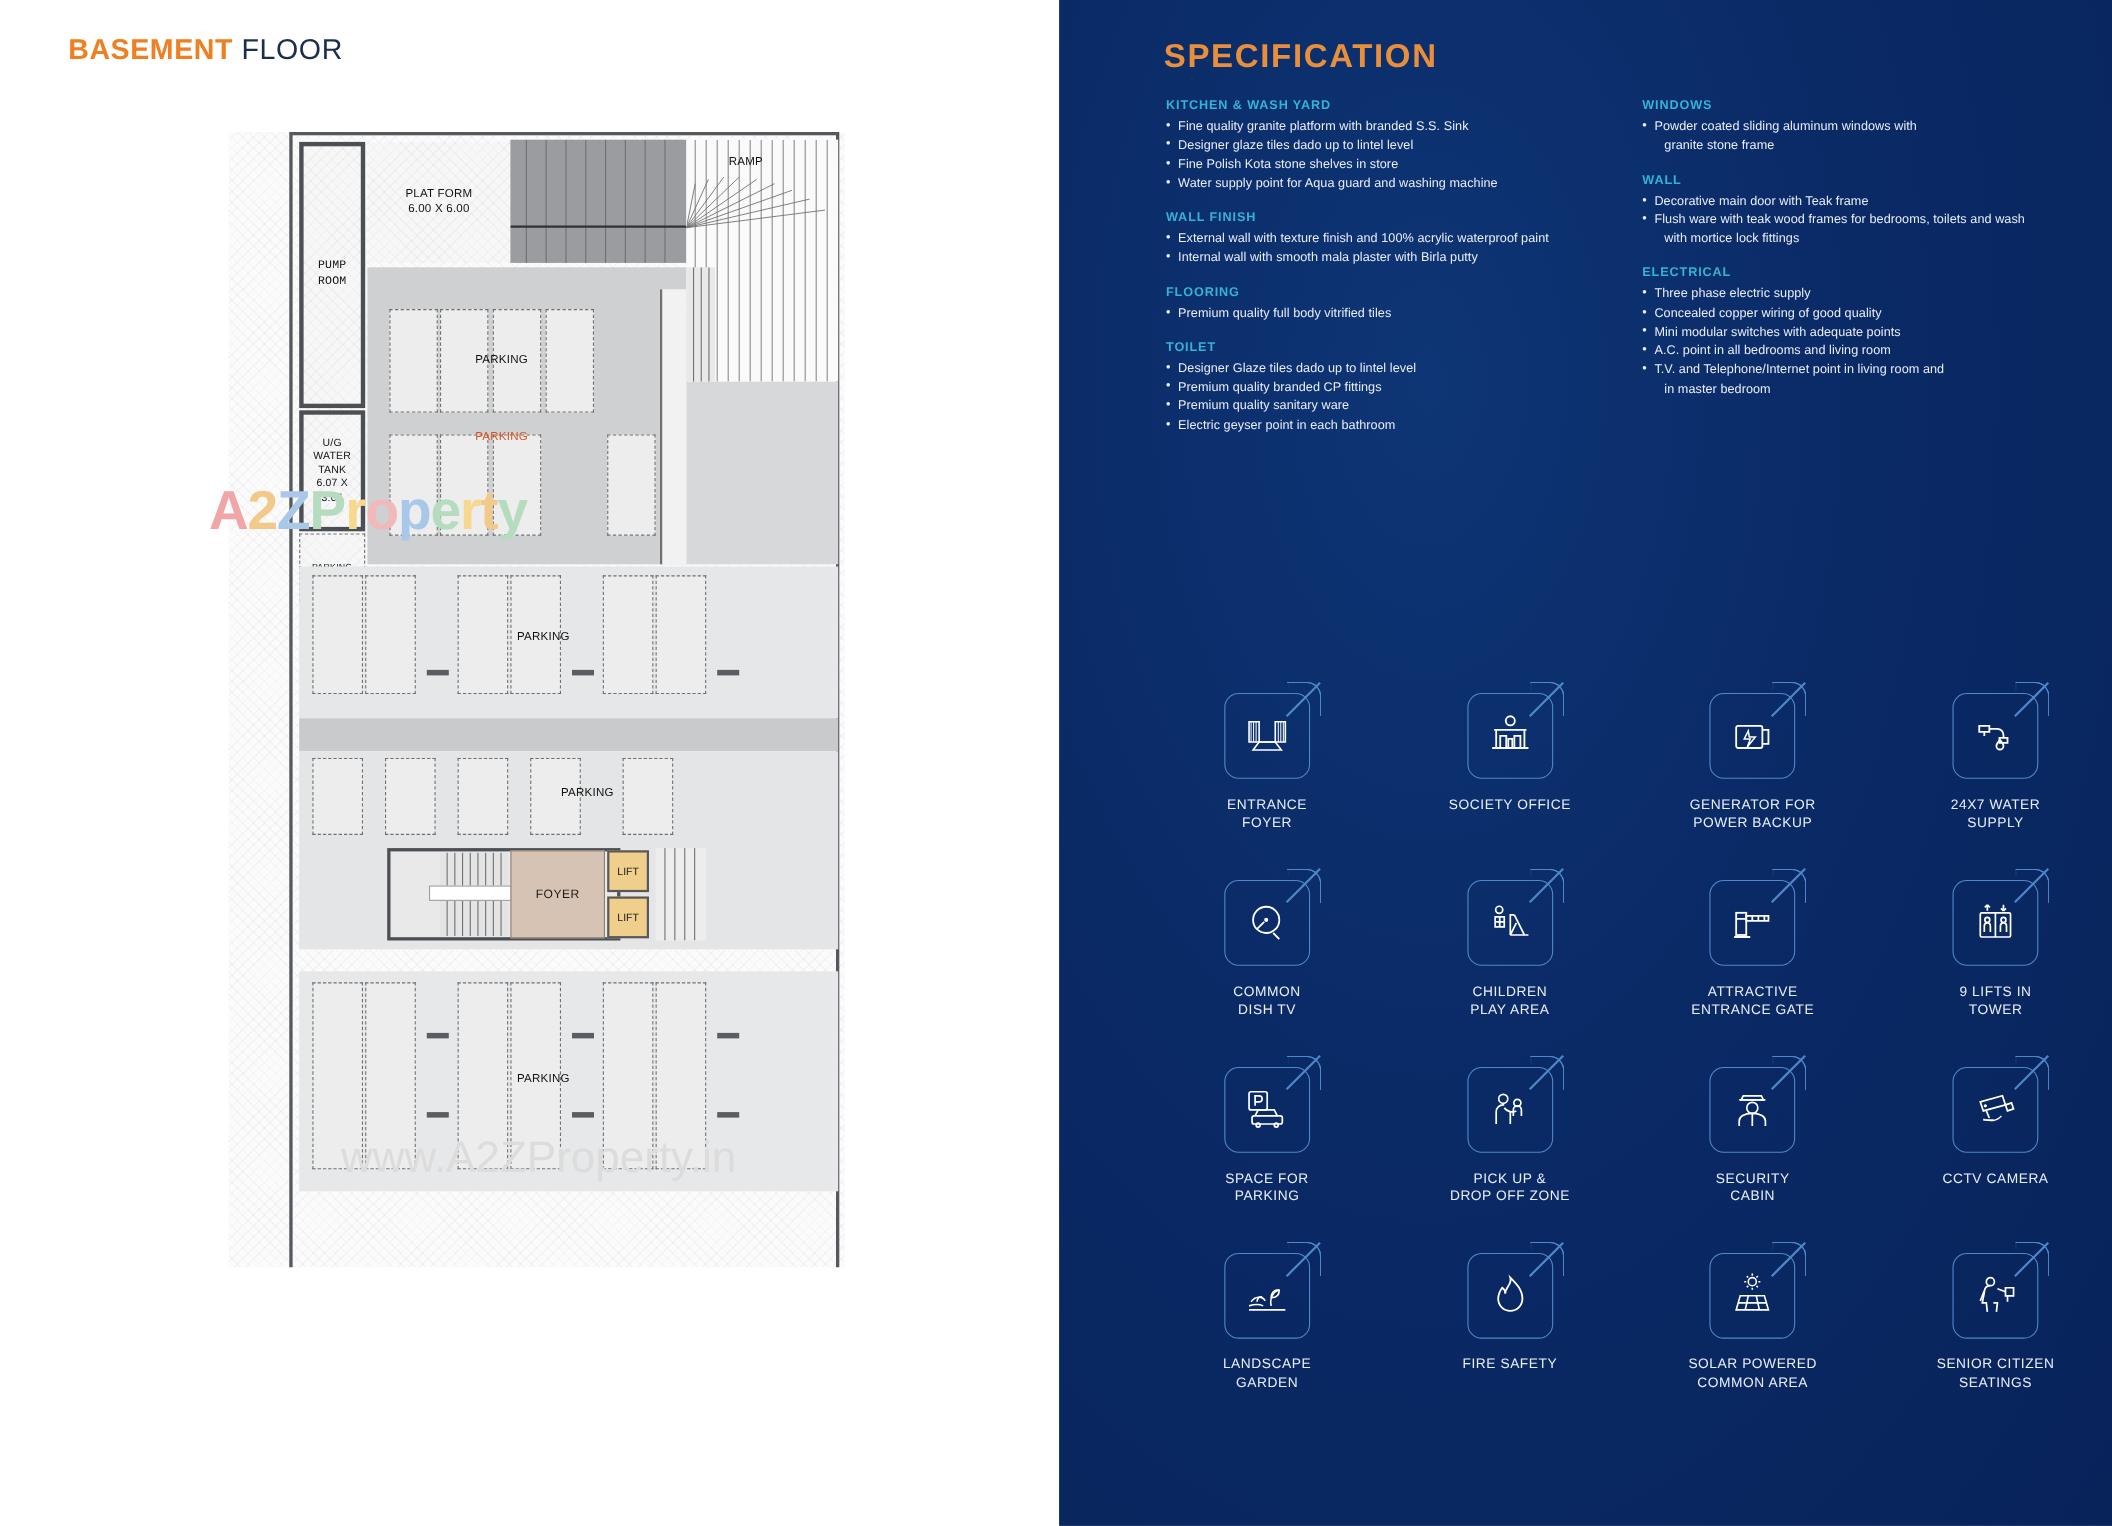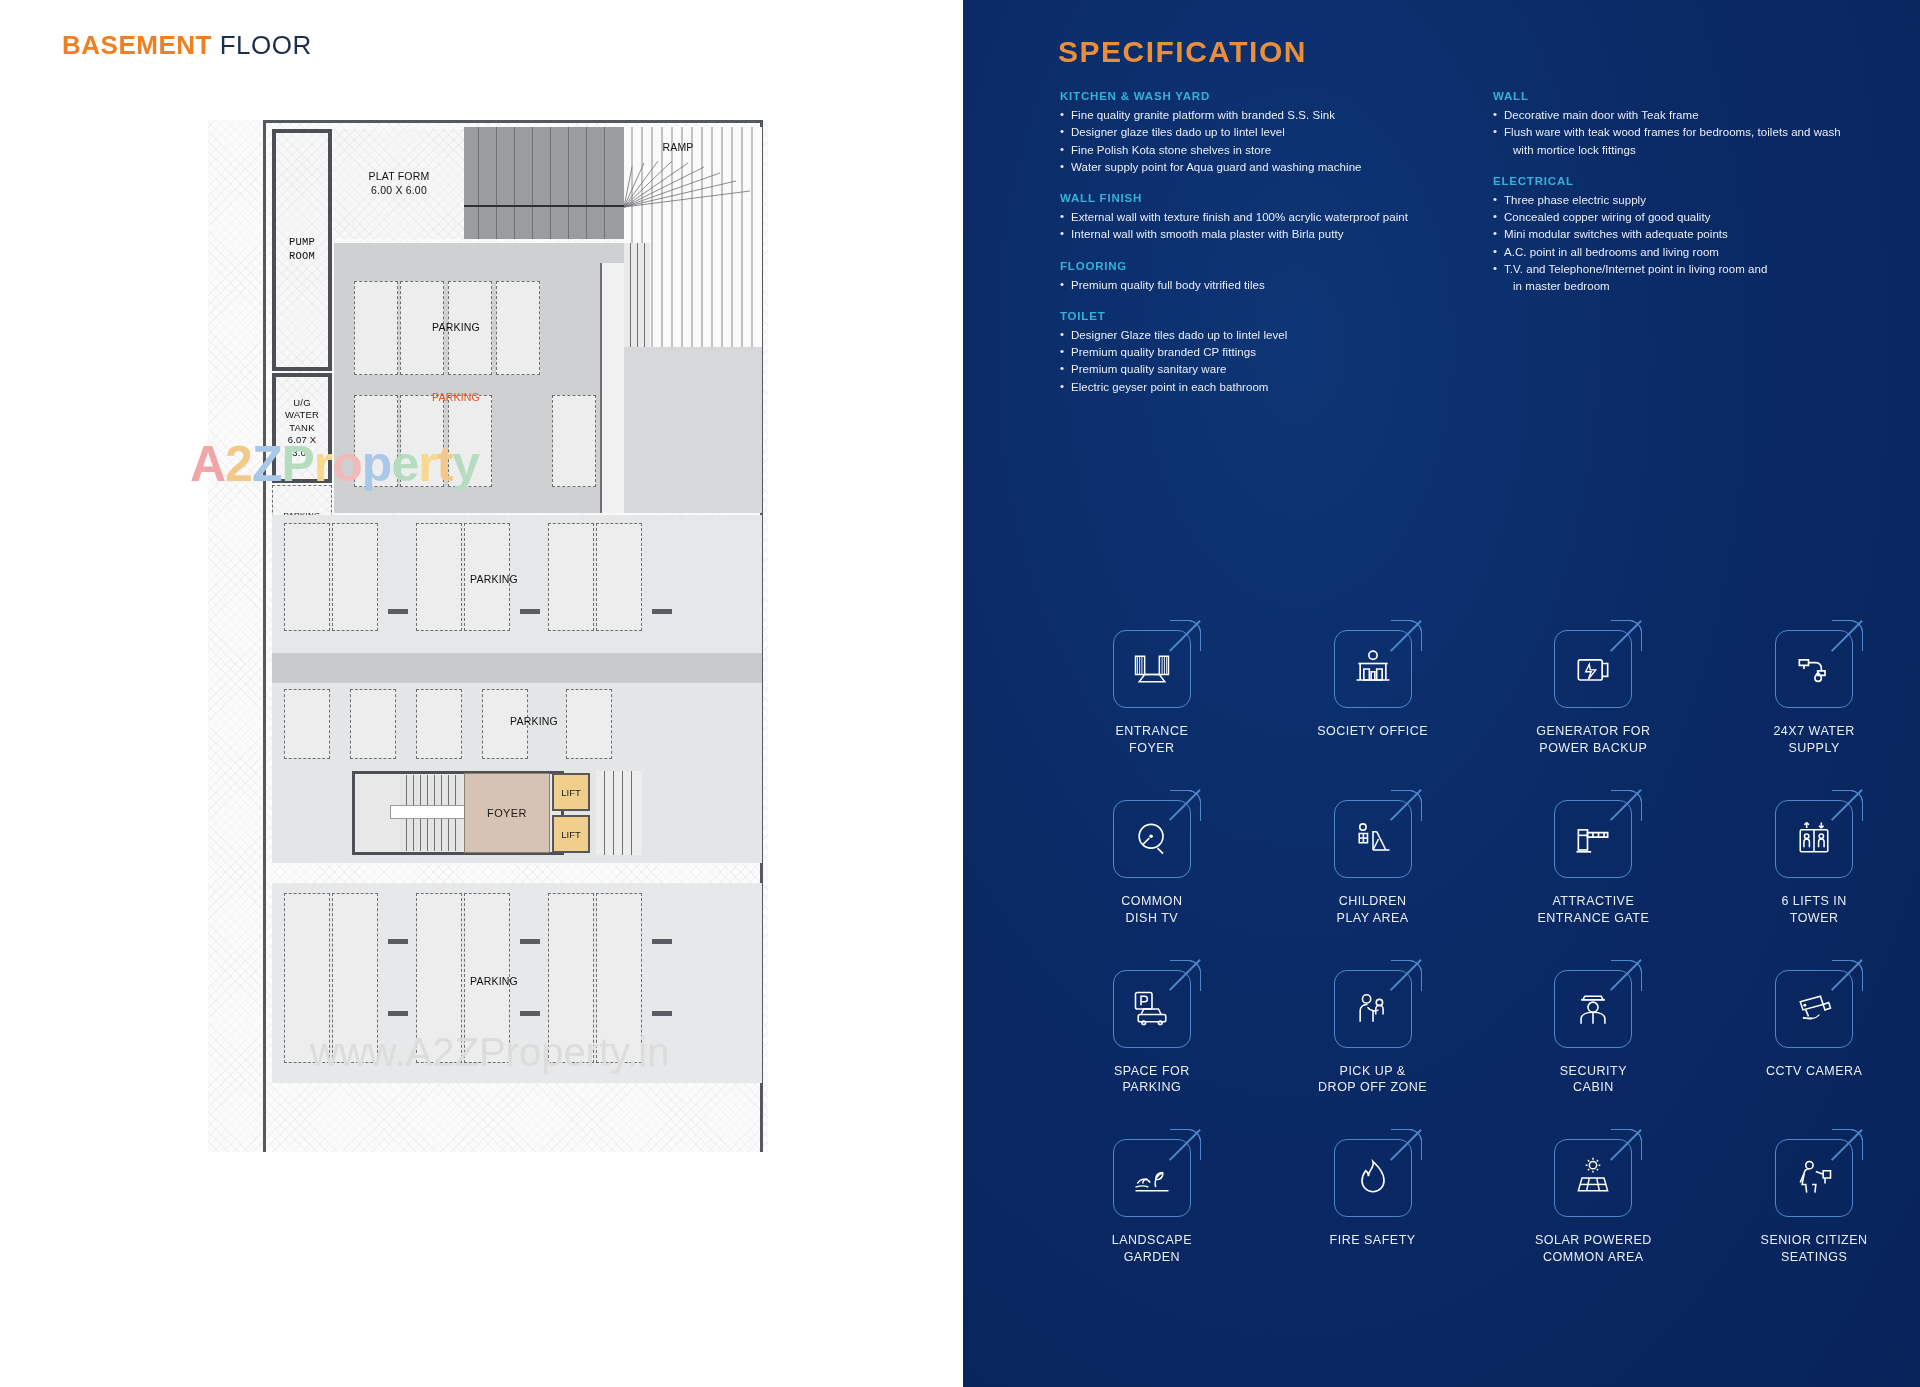--- a/index.html
+++ b/index.html
@@ -404,20 +404,25 @@
       <div class="spec-group">
         <div class="spec-h">TOILET</div>
         <div class="spec-li">Designer Glaze  tiles  dado up to  lintel level</div>
         <div class="spec-li">Premium quality  branded CP fittings</div>
         <div class="spec-li">Premium quality  sanitary ware</div>
         <div class="spec-li">Electric geyser point in each bathroom</div>
       </div>
     </div>
   <div class="spec-col" id="spec-col-right">
       <div class="spec-group">
+        <div class="spec-h">WINDOWS</div>
+        <div class="spec-li">Powder coated sliding aluminum windows with</div>
+        <div class="spec-li cont">granite stone frame</div>
+      </div>
+      <div class="spec-group">
         <div class="spec-h">WALL</div>
         <div class="spec-li">Decorative main door with Teak frame</div>
         <div class="spec-li">Flush ware with teak wood frames  for bedrooms, toilets and wash</div>
         <div class="spec-li cont">with mortice lock fittings</div>
       </div>
       <div class="spec-group">
         <div class="spec-h">ELECTRICAL</div>
         <div class="spec-li">Three phase electric supply</div>
         <div class="spec-li">Concealed copper wiring of good quality</div>
         <div class="spec-li">Mini  modular switches with adequate points</div>
@@ -551,21 +556,21 @@
             <path d="M13 33v-6a3 3 0 016 0v6"></path>
             <circle cx="32" cy="21" r="2.4"></circle>
             <path d="M29 33v-6a3 3 0 016 0v6"></path>
             <path d="M16 12V6m0 0l-2.5 2.5M16 6l2.5 2.5"></path>
             <path d="M32 6v6m0 0l-2.5-2.5M32 12l2.5-2.5"></path>
           </svg>
           <span class="corner-fold">
             <i></i>
           </span>
         </div>
-        <div class="amen-label">6 LIFTS IN
+        <div class="amen-label">9 LIFTS IN
 TOWER</div>
       </div>
       <div class="amen">
         <div class="amen-icon">
           <svg viewBox="0 0 48 48" fill="none" stroke="#ffffff" stroke-width="1.7">
             <rect x="6" y="6" width="18" height="18" rx="2"></rect>
             <path d="M12 20V10h4a3 3 0 010 6h-4"></path>
             <path d="M12 30l3-6h16l3 6"></path>
             <rect x="9" y="30" width="30" height="8" rx="2"></rect>
             <circle cx="15" cy="39" r="2"></circle>

